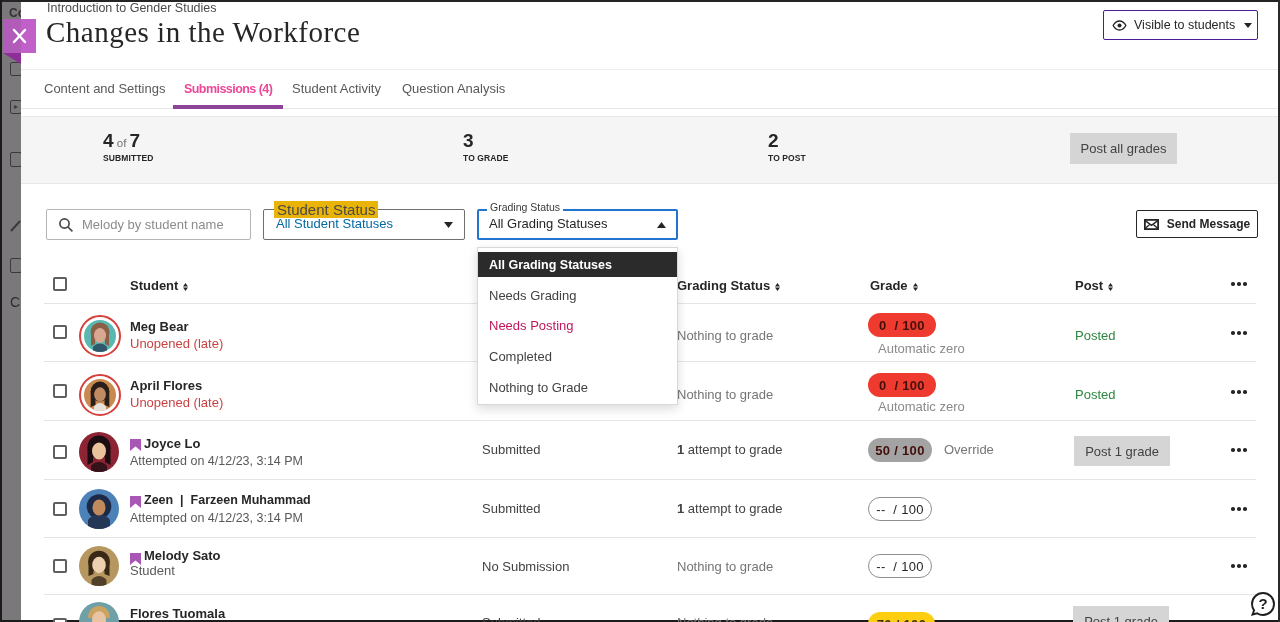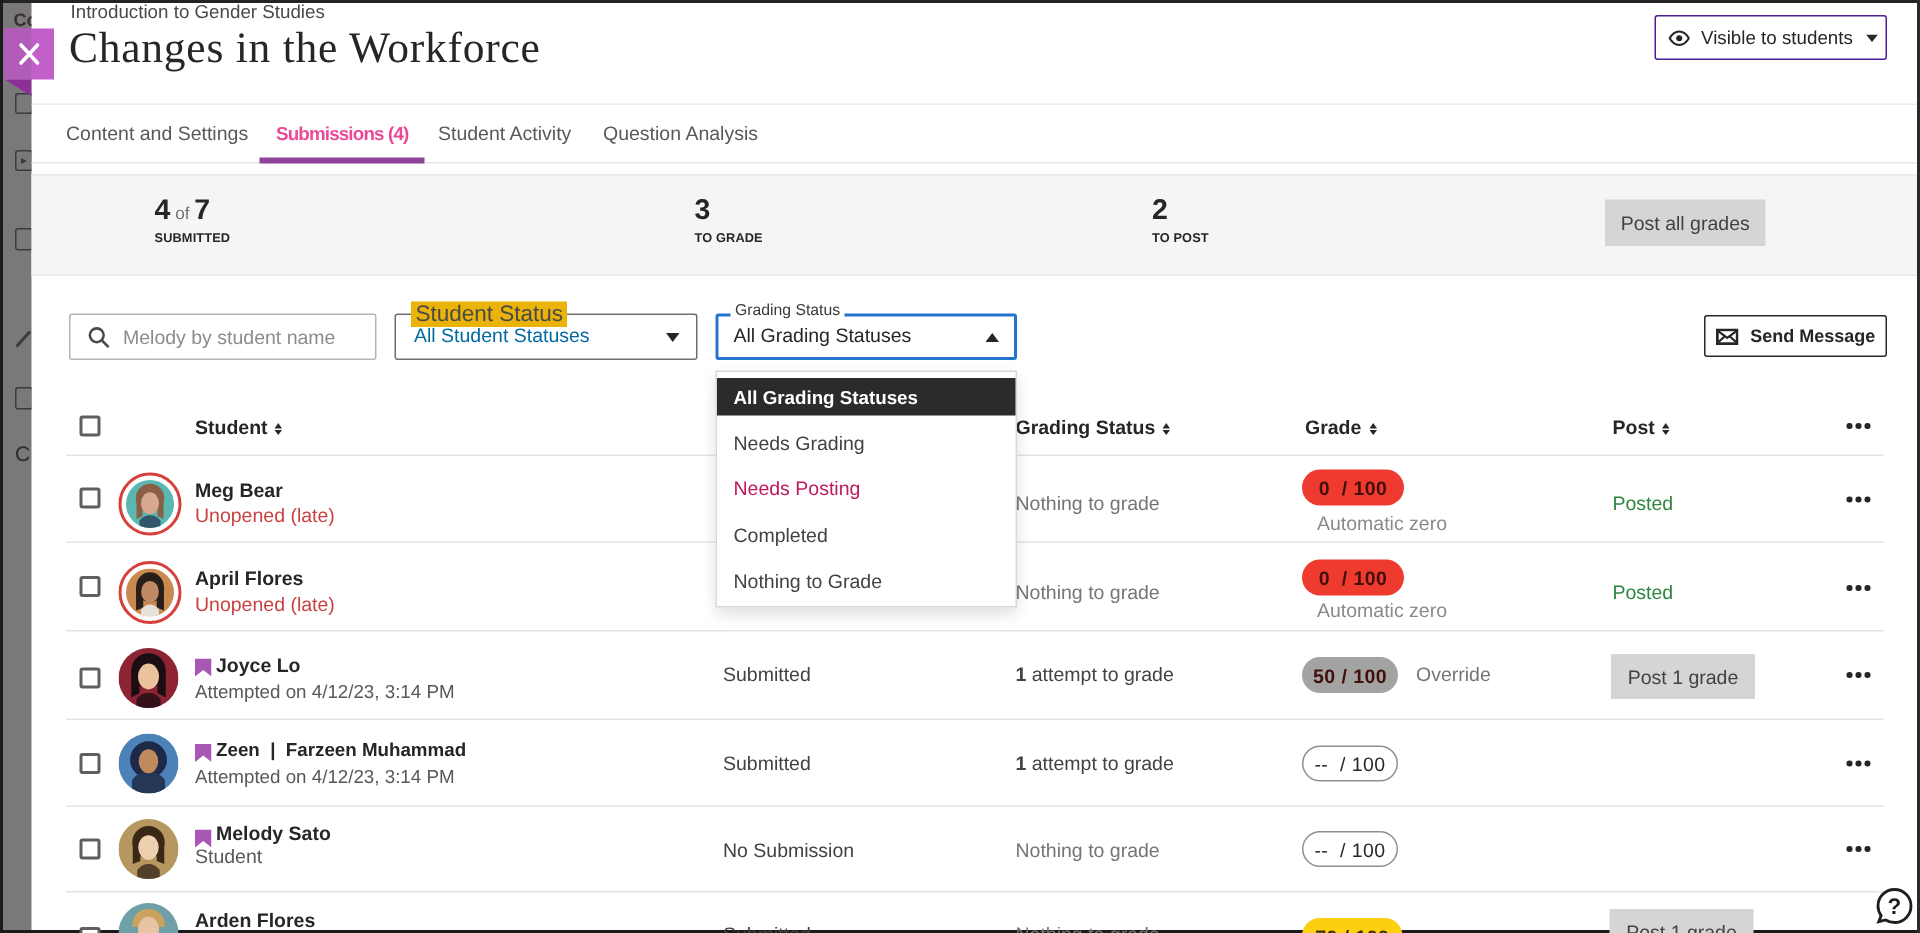--- a/index.html
+++ b/index.html
@@ -295,21 +295,21 @@
       <clipPath id="cf">
         <circle cx="20" cy="20" r="20"></circle>
       </clipPath>
     </defs>
     <g clip-path="url(#cf)">
       <rect width="40" height="40" fill="#6fa0a8"></rect>
       <path d="M20 4 C13 4 9 9 9 16 L31 16 C31 9 27 4 20 4Z" fill="#c9a35f"></path>
       <ellipse cx="20" cy="17.5" rx="7" ry="8.3" fill="#e8c3a4"></ellipse>
     </g>
   </svg>
-<div class="ab b14" style="left:130px;top:606px">Arden Flores</div>
+<div class="ab b14" style="left:130px;top:606px">Flores Tuomala</div>
 <div class="ab d14" style="left:482px;top:615px">Submitted</div>
 <div class="ab g14" style="left:677px;top:615px">Nothing to grade</div>
 <div class="ab pill" style="left:868px;top:612px;width:67px;background:#fdcf10;color:#3d3000">70&nbsp;/&nbsp;100</div>
 <div class="ab" style="left:1073px;top:606px;width:96px;height:30px;background:#d5d5d5;display:flex;align-items:center;justify-content:center;font-size:13px;color:#424242">Post 1 grade</div>
 
 <div class="ab" style="left:477px;top:247px;width:201px;height:158px;background:#fff;border:1px solid #d8d8d8;box-shadow:0 4px 10px rgba(0,0,0,.14)"></div>
 <div class="ab" style="left:478px;top:252px;width:199px;height:25px;background:#2b2b2b"></div>
 <div class="ab" style="left:489px;top:258px;font-size:12.5px;font-weight:700;color:#fff">All Grading Statuses</div>
 <div class="ab" style="left:489px;top:288px;font-size:13px;color:#424242">Needs Grading</div>
 <div class="ab" style="left:489px;top:318px;font-size:13px;color:#be185d">Needs Posting</div>

